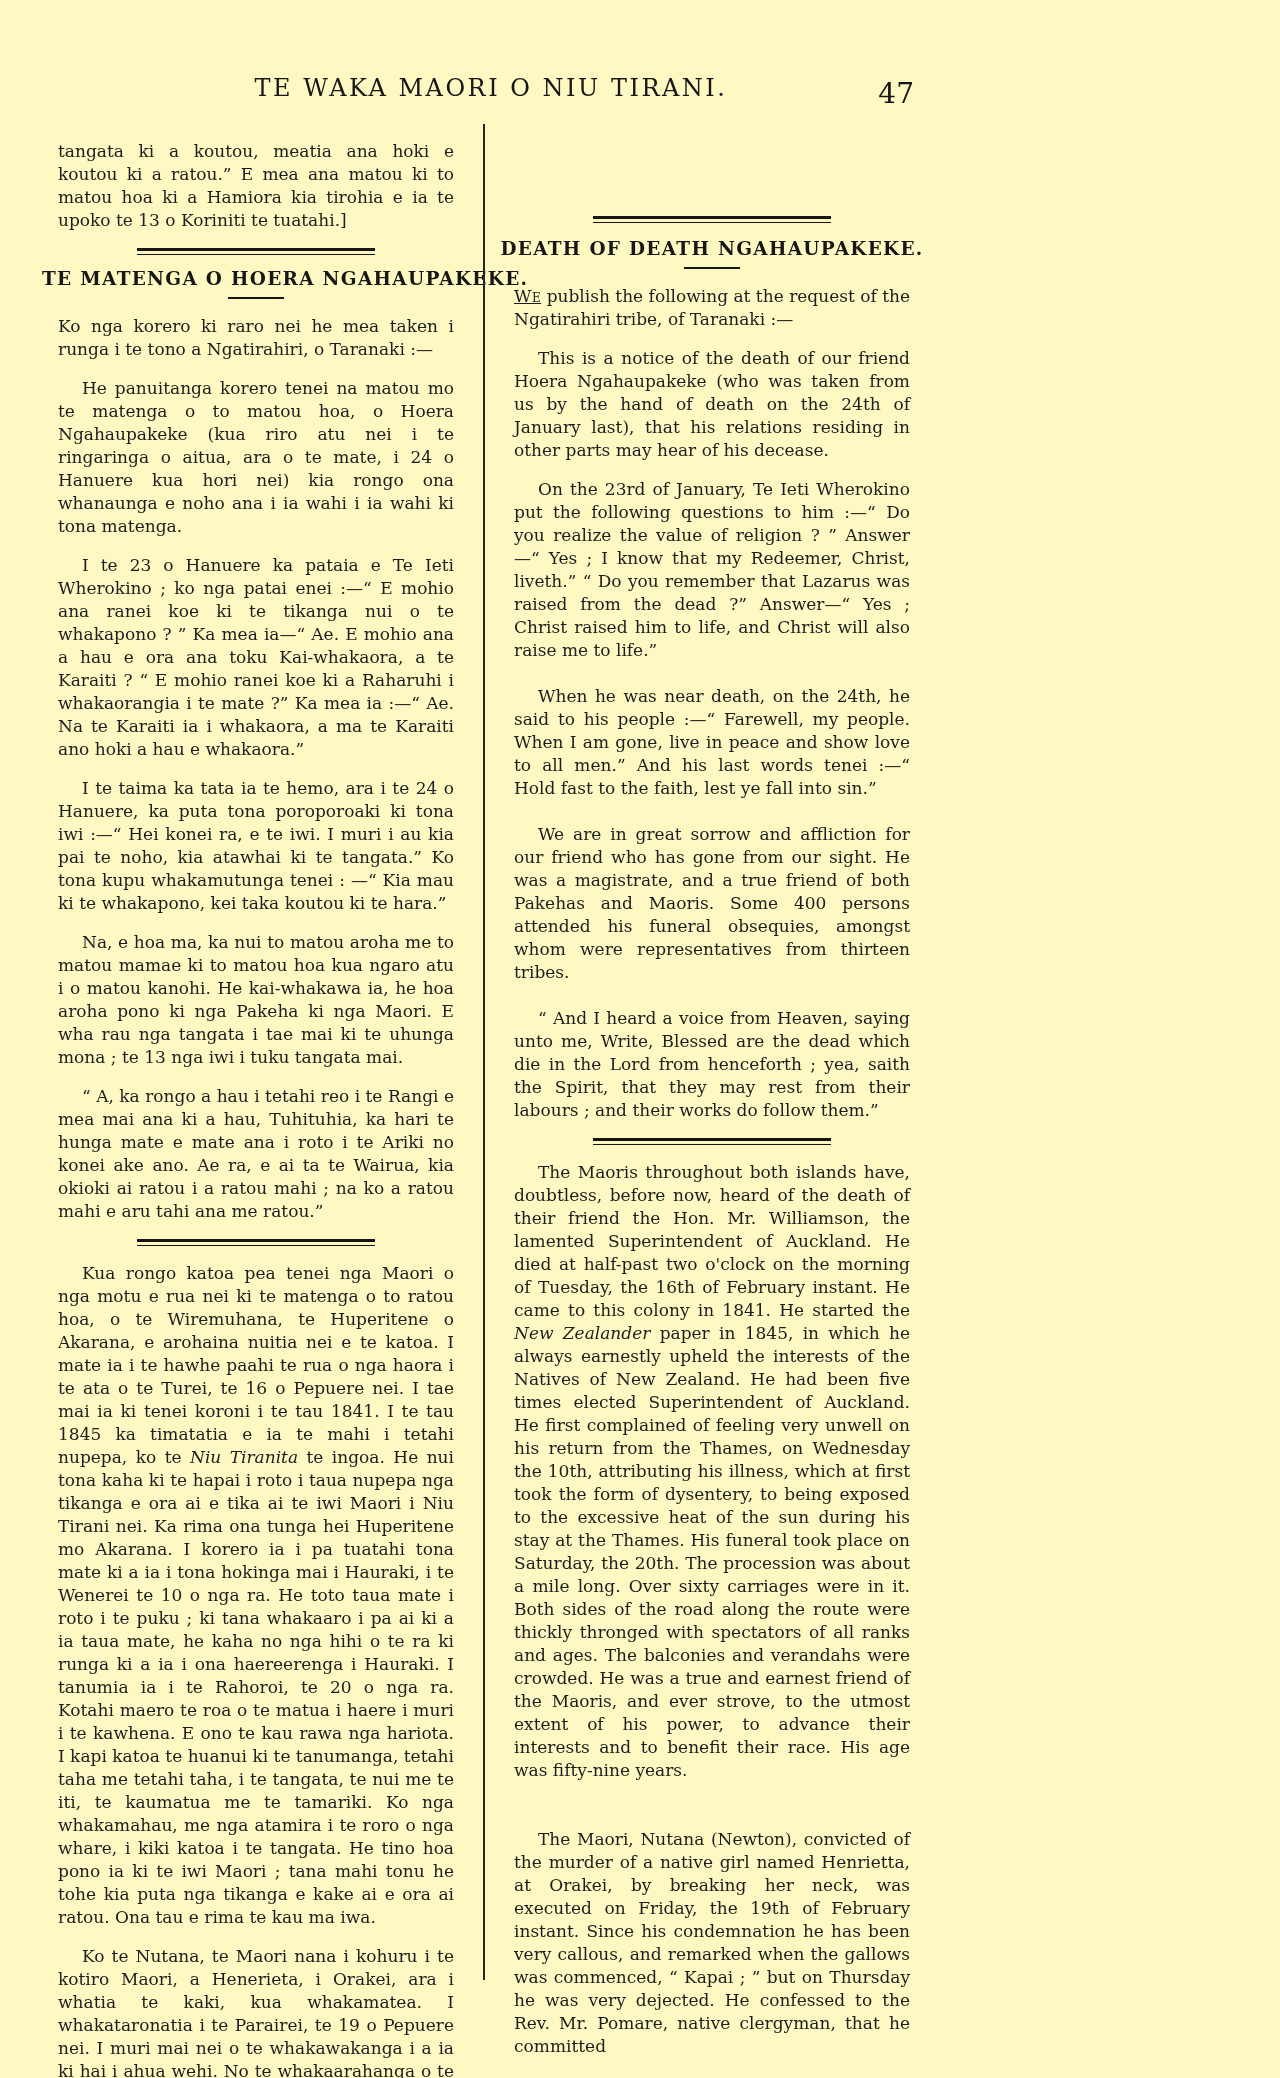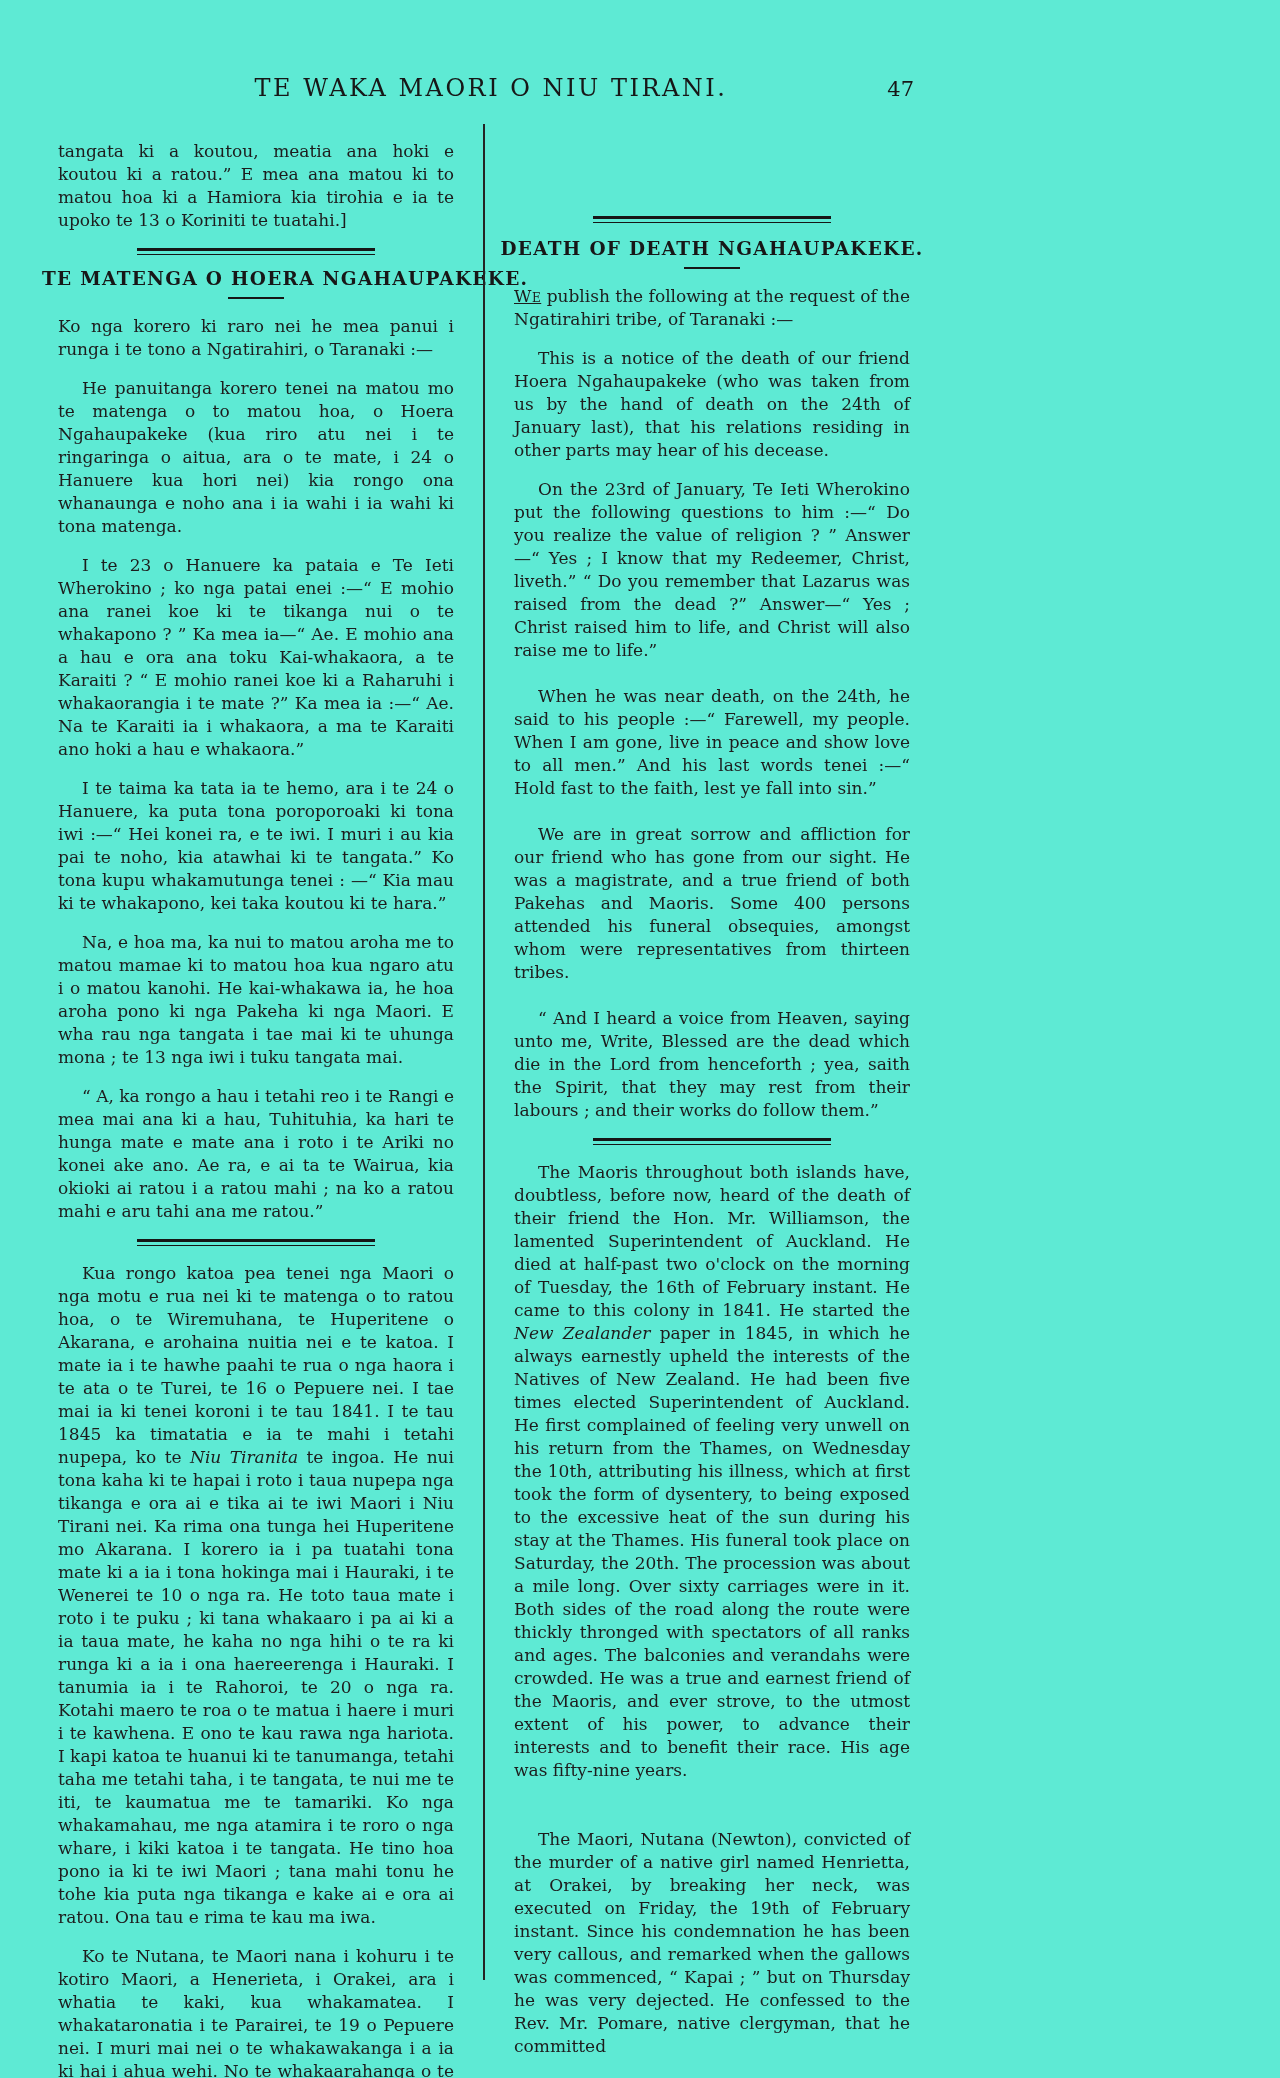--- a/index.html
+++ b/index.html
@@ -3,29 +3,29 @@
 <meta charset="utf-8">
 <style>
   html,body{margin:0;padding:0;}
   body{
     width:1280px;height:2078px;
     background:#f4f3ef;
     font-family:"DejaVu Serif","Liberation Serif",serif;
   }
   .page{
     position:relative;width:1280px;height:2078px;
-    background:#5eead4;overflow:hidden;color:#1d1d1d;
+    background:#fef9c3;overflow:hidden;color:#1d1d1d;
   }
   .content{position:absolute;left:42px;top:74px;width:898px;}
   .header-row{position:relative;height:46px;}
   .masthead{
     text-align:center;font-size:24px;letter-spacing:2.5px;
     color:#171717;white-space:nowrap;
   }
-  .page-number{position:absolute;right:26px;top:3px;font-size:21px;color:#171717;}
+  .page-number{position:absolute;right:26px;top:3px;font-size:28px;color:#171717;}
   .columns{display:flex;margin-top:4px;}
   .col{width:428px;font-size:17px;line-height:23px;text-align:justify;}
   .divider-vertical{
     width:2px;background:#242424;margin:0 13px;
     align-self:flex-start;height:1856px;
   }
   .col-right{padding-top:90px;box-sizing:border-box;}
   p.para{margin:16px;text-indent:24px;}
   p.para.noindent{text-indent:0;}
   p.gap{margin-top:23px;}
@@ -59,21 +59,21 @@
     <div class="columns">
 
       <div class="col col-left">
         <p class="para noindent">tangata ki a koutou, meatia ana hoki e koutou ki a ratou.”  E mea ana matou ki to matou hoa ki a Hamiora kia tirohia e ia te upoko te 13 o Koriniti te tuatahi.]</p>
 
         <div class="rule-double"></div>
 
         <h2 class="section-heading">TE MATENGA O HOERA NGAHAUPAKEKE.</h2>
         <div class="rule-short"></div>
 
-        <p class="para noindent">Ko nga korero ki raro nei he mea panui i runga i te tono a Ngatirahiri, o Taranaki :—</p>
+        <p class="para noindent">Ko nga korero ki raro nei he mea taken i runga i te tono a Ngatirahiri, o Taranaki :—</p>
         <p class="para">He panuitanga korero tenei na matou mo te matenga o to matou hoa, o Hoera Ngahaupakeke (kua riro atu nei i te ringaringa o aitua, ara o te mate, i 24 o Hanuere kua hori nei) kia rongo ona whanaunga e noho ana i ia wahi i ia wahi ki tona matenga.</p>
         <p class="para">I te 23 o Hanuere ka pataia e Te Ieti Wherokino ; ko nga patai enei :—“ E mohio ana ranei koe ki te tikanga nui o te whakapono ? ”  Ka mea ia—“ Ae. E mohio ana a hau e ora ana toku Kai-whakaora, a te Karaiti ?  “ E mohio ranei koe ki a Raharuhi i whakaorangia i te mate ?”  Ka mea ia :—“ Ae.  Na te Karaiti ia i whakaora, a ma te Karaiti ano hoki a hau e whakaora.”</p>
         <p class="para">I te taima ka tata ia te hemo, ara i te 24 o Hanuere, ka puta tona poroporoaki ki tona iwi :—“ Hei konei ra, e te iwi.  I muri i au kia pai te noho, kia atawhai ki te tangata.”  Ko tona kupu whakamutunga tenei : —“ Kia mau ki te whakapono, kei taka koutou ki te hara.”</p>
         <p class="para">Na, e hoa ma, ka nui to matou aroha me to matou mamae ki to matou hoa kua ngaro atu i o matou kanohi.  He kai-whakawa ia, he hoa aroha pono ki nga Pakeha ki nga Maori.  E wha rau nga tangata i tae mai ki te uhunga mona ; te 13 nga iwi i tuku tangata mai.</p>
         <p class="para">“ A, ka rongo a hau i tetahi reo i te Rangi e mea mai ana ki a hau, Tuhituhia, ka hari te hunga mate e mate ana i roto i te Ariki no konei ake ano.  Ae ra, e ai ta te Wairua, kia okioki ai ratou i a ratou mahi ; na ko a ratou mahi e aru tahi ana me ratou.”</p>
 
         <div class="rule-double mid"></div>
 
         <p class="para"><span>Kua rongo katoa pea tenei nga Maori o nga motu e rua nei ki te matenga o to ratou hoa, o te Wiremuhana, te Huperitene o Akarana, e arohaina nuitia nei e te katoa.  I mate ia i te hawhe paahi te rua o nga haora i te ata o te Turei, te 16 o Pepuere nei.  I tae mai ia ki tenei koroni i te tau 1841.  I te tau 1845 ka timatatia e ia te mahi i tetahi nupepa, ko te </span><span class="it">Niu Tiranita</span><span> te ingoa.  He nui tona kaha ki te hapai i roto i taua nupepa nga tikanga e ora ai e tika ai te iwi Maori i Niu Tirani nei.  Ka rima ona tunga hei Huperitene mo Akarana.  I korero ia i pa tuatahi tona mate ki a ia i tona hokinga mai i Hauraki, i te Wenerei te 10 o nga ra.  He toto taua mate i roto i te puku ; ki tana whakaaro i pa ai ki a ia taua mate, he kaha no nga hihi o te ra ki runga ki a ia i ona haereerenga i Hauraki.  I tanumia ia i te Rahoroi, te 20 o nga ra.  Kotahi maero te roa o te matua i haere i muri i te kawhena.  E ono te kau rawa nga hariota.  I kapi katoa te huanui ki te tanumanga, tetahi taha me tetahi taha, i te tangata, te nui me te iti, te kaumatua me te tamariki.  Ko nga whakamahau, me nga atamira i te roro o nga whare, i kiki katoa i te tangata.  He tino hoa pono ia ki te iwi Maori ; tana mahi tonu he tohe kia puta nga tikanga e kake ai e ora ai ratou.  Ona tau e rima te kau ma iwa.</span></p>
 

